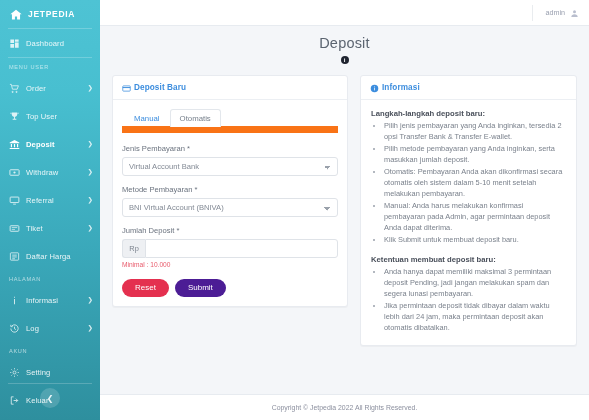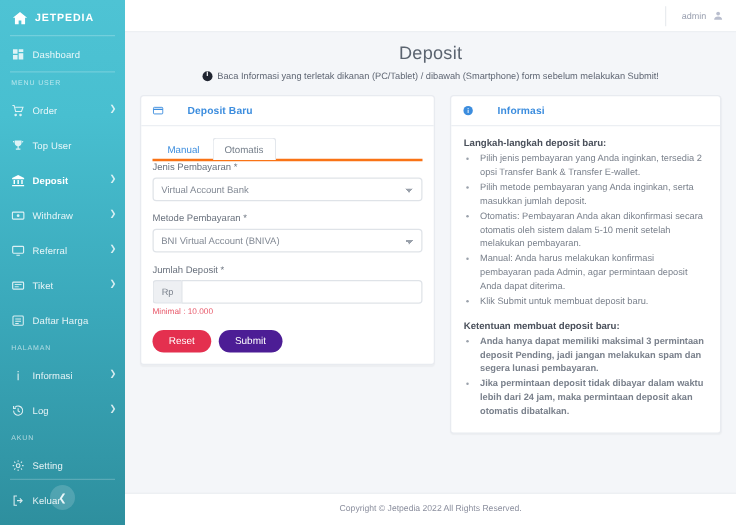--- a/index.html
+++ b/index.html
@@ -156,38 +156,39 @@
   }
   .card {
     background: #ffffff;
     border: 1px solid #e8ebf0;
     border-radius: 3px;
     box-shadow: 0 1px 1px rgba(0,0,0,0.035);
   }
   .card-head {
     padding: 7px 9px;
     border-bottom: 1px solid #eceff3;
-    display: flex; align-items: center; gap: 19px;
+    display: flex; align-items: center; gap: 3px;
   }
   .card-head .ttl {
     font-size: 8.2px;
     font-weight: bold;
     color: #3c8dde;
     letter-spacing: .1px;
   }
   .head-icon { width: 9px; height: 9px; display: block; }
   .card-body { padding: 9px; }
 
   
   #col-left { width: 236px; flex: 0 0 236px; }
 
   
   .tabs {
     display: flex;
-    border-bottom: 2px solid #f97316;
+    border-bottom: 7px solid #f97316;
+    margin-bottom: 11px;
     padding-left: 2px;
   }
   .tab {
     font-size: 7.8px;
     padding: 4px 9px 4px;
     cursor: pointer;
     border: 1px solid transparent;
     border-bottom: none;
     border-radius: 3px 3px 0 0;
     margin-bottom: -1px;
@@ -269,21 +270,21 @@
     color: #4a505b;
     margin-bottom: 3px;
   }
   .info-list { margin: 0 0 10px 0; padding-left: 13px; }
   .info-list li {
     font-size: 7.4px;
     color: #7a818c;
     line-height: 1.48;
     margin-bottom: 1px;
   }
-  .info-list.last { margin-bottom: 0; font-weight: bold; }
+  .info-list.last { margin-bottom: 0; }
   .info-list li::marker { color: #9aa1ab; }
 
   
   #footer {
     height: 26px;
     background: #ffffff;
     border-top: 1px solid #e7ebf0;
     display: flex; align-items: center; justify-content: center;
     margin-top: 12px;
   }
@@ -459,21 +460,20 @@
             <path d="M3.5 21c0-4.7 3.8-7 8.5-7s8.5 2.3 8.5 7z"></path>
           </svg>
         </span>
       </div>
     </div>
 
     <div id="page-head">
       <h1 id="page-title">Deposit</h1>
       <div id="page-note">
         <span class="info-circle">i</span>
-        <span>Baca Informasi yang terletak dikanan (PC/Tablet) / dibawah (Smartphone) form sebelum melakukan Submit!</span>
       </div>
     </div>
 
     <div id="content">
 
       <section id="col-left" class="card">
         <div class="card-head">
           <span class="head-icon">
             <svg viewBox="0 0 24 24" width="9" height="9" fill="none" stroke="#3c8dde" stroke-width="2">
               <rect x="2" y="5" width="20" height="14" rx="2"></rect>

